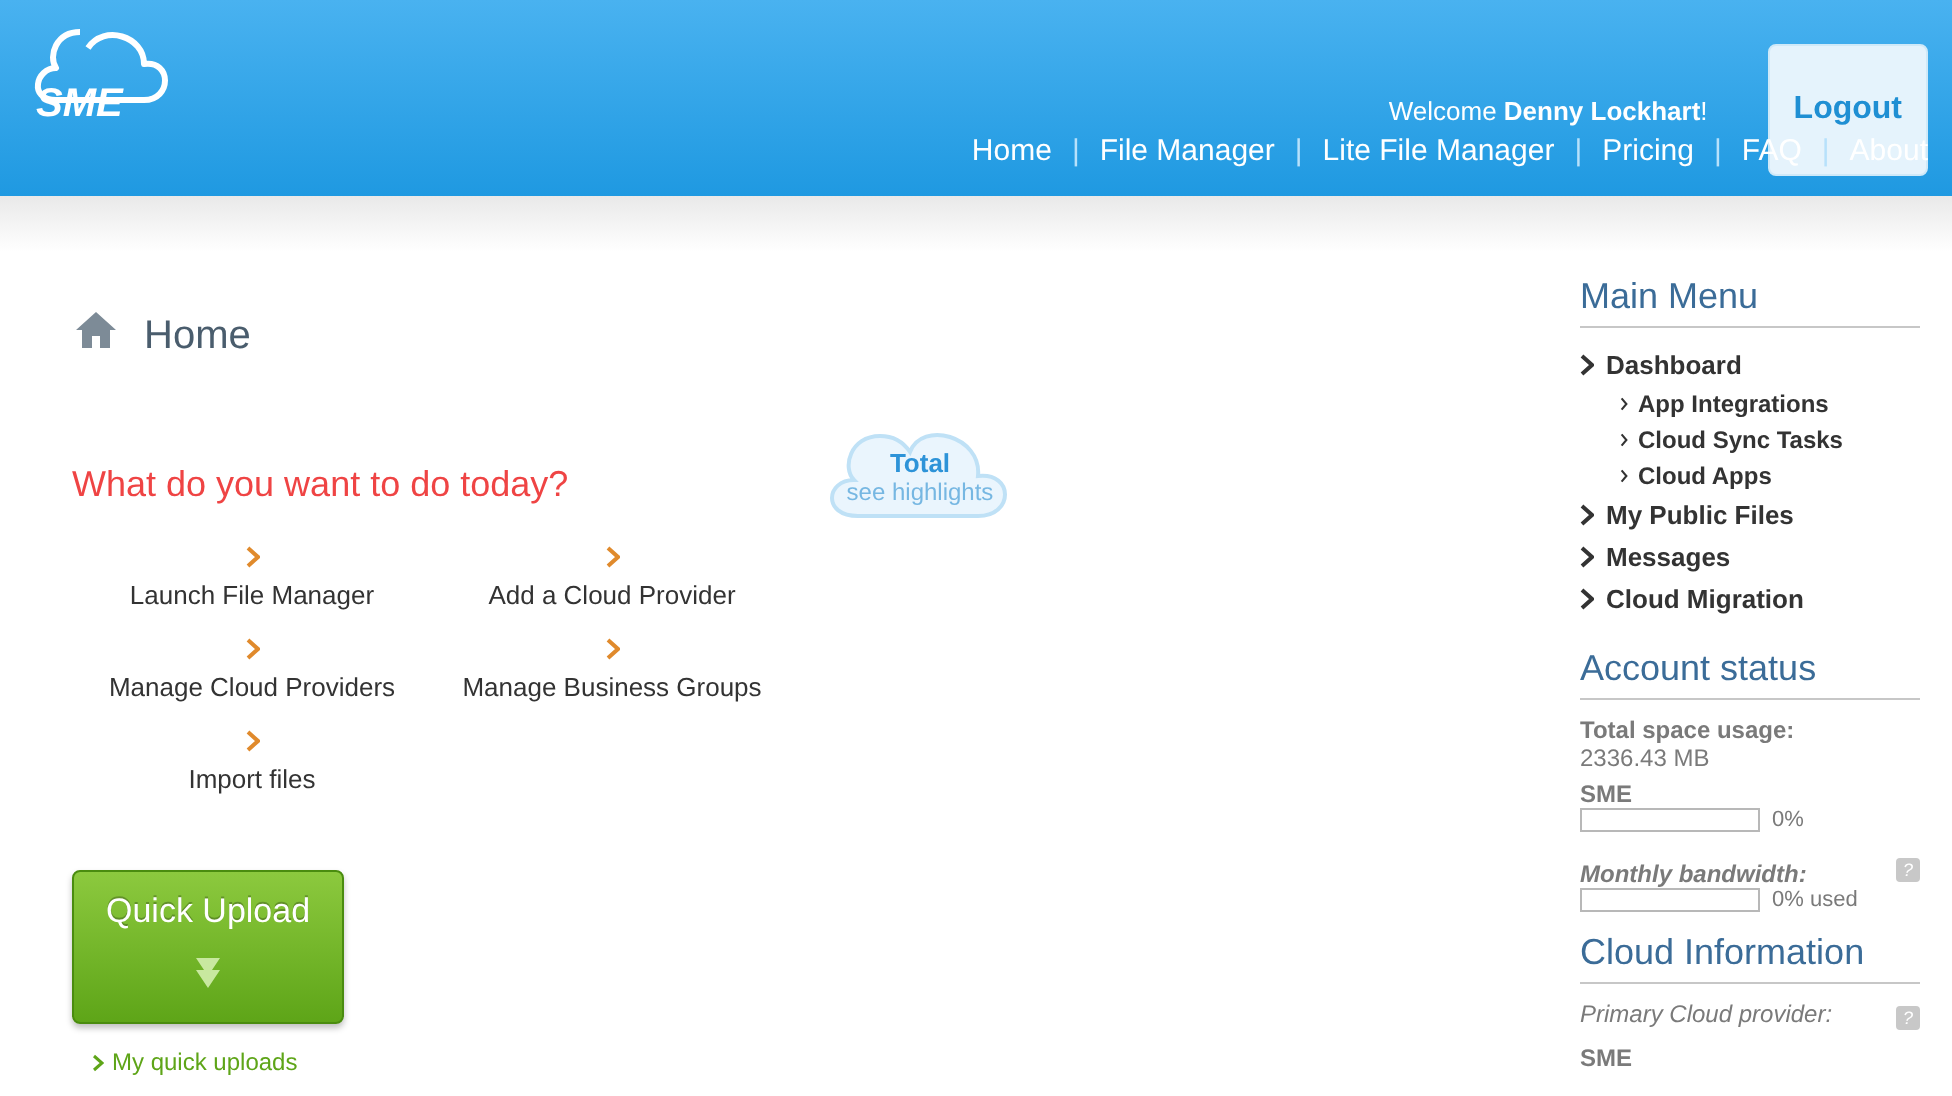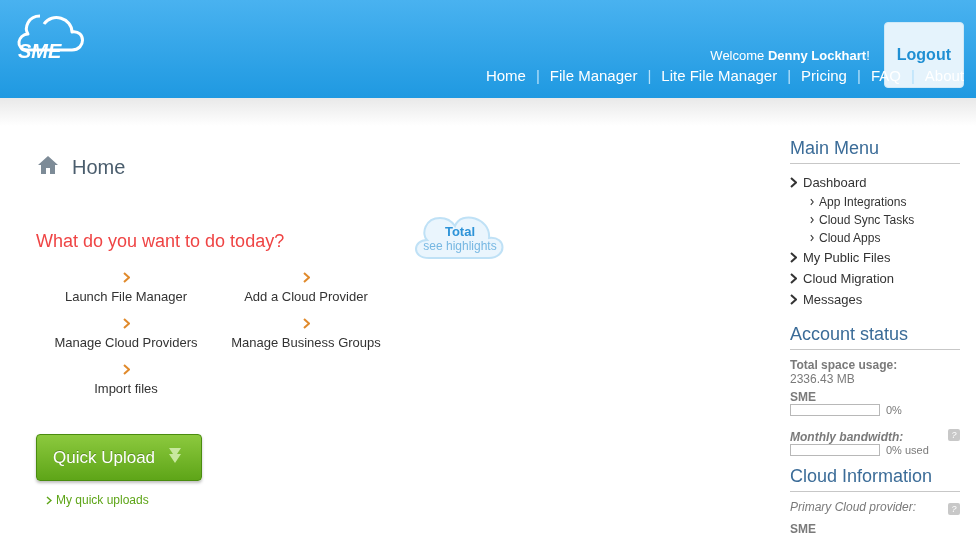--- a/index.html
+++ b/index.html
@@ -2,21 +2,21 @@
 <html><head>
 <meta charset="utf-8">
 <style>
   * { box-sizing: border-box; margin: 0; padding: 0; }
   body { font-family: Arial, Helvetica, sans-serif; font-size: 13px; color: #333; background: #fff; }
 
   
   .header { background: linear-gradient(#49b2f0, #1f99e1); height: 98px; position: relative; }
   .header-inner { height: 100%; position: relative; padding: 0 12px; }
   .logo { position: absolute; left: 10px; top: 6px; width: 85px; height: 60px; }
-  .welcome-bar { position: absolute; top: 22px; right: 12px; color: #fff; display: flex; align-items: center; gap: 14px; }
+  .welcome-bar { position: absolute; top: 22px; right: 12px; color: #fff; display: flex; align-items: center; gap: 30px; }
   .logout-btn { background: #e5f3fc; color: #1f8fd3; font-weight: bold; border: 1px solid #cfe9f8; border-radius: 4px; padding: 23px 12px; cursor: pointer; font-size: 16px; }
   .top-nav { position: absolute; bottom: 14px; right: 12px; display: flex; align-items: center; color: #fff; font-size: 15px; }
   .top-nav a { color: #fff; text-decoration: none; }
   .nav-sep { color: #b7e1fb; margin: 0 10px; }
   .header-shadow { height: 28px; background: linear-gradient(#e9e9e9, #ffffff); }
 
   .wrap { display: flex; max-width: 960px; margin: 0 auto; padding: 6px 8px 0 28px; }
   .left { flex: 1; padding-right: 20px; }
   .right { width: 170px; }
 
@@ -29,25 +29,25 @@
   .question { color: #ef4444; font-size: 18px; margin-bottom: 20px; margin-top: 18px; }
 
   .task-grid { display: flex; gap: 0; }
   .task-col { width: 180px; }
   .task-link { display: flex; align-items: center; gap: 6px; margin-bottom: 14px; cursor: pointer; flex-direction: column; }
   .task-link span.txt { color: #333; font-size: 13px; }
 
   .chev { display: inline-block; }
   .chev svg { display: block; }
 
-  .quick-upload { display: inline-flex; align-items: center; gap: 10px; margin-top: 24px; background: linear-gradient(#8cc93e, #5ea518); color: #fff; border: 1px solid #4a8c0f; border-radius: 4px; padding: 10px 16px; font-size: 17px; cursor: pointer; box-shadow: 0 2px 3px rgba(0,0,0,0.25); text-shadow: 0 -1px 0 rgba(0,0,0,0.25); }
+  .quick-upload { display: inline-flex; align-items: center; gap: 10px; margin-top: 24px; background: linear-gradient(#8cc93e, #5ea518); color: #fff; border: 1px solid #4a8c0f; border-radius: 4px; padding: 10px 16px; font-size: 17px; cursor: pointer; box-shadow: 0 2px 3px rgba(0,0,0,0.25); text-shadow: 0 -1px 0 rgba(0,0,0,0.25); flex-direction: column; }
   .my-uploads { display: flex; align-items: center; gap: 4px; margin: 12px 0 0 10px; color: #5ea518; font-size: 12px; cursor: pointer; }
 
   .side-heading { color: #3b6c98; font-size: 18px; border-bottom: 1px solid #c7c7c7; padding-bottom: 4px; margin-top: 6px; margin-bottom: 8px; }
-  .side-list { list-style: none; margin-bottom: 14px; }
+  .side-list { list-style: none; margin-bottom: 14px; font-weight: bold; }
   .side-item { display: flex; align-items: center; gap: 6px; padding: 3px 0; cursor: pointer; color: #333; }
   .side-sub { list-style: none; padding-left: 20px; }
   .side-sub li { display: flex; gap: 5px; padding: 2px 0; cursor: pointer; font-size: 12px; color: #333; }
   .mini-chev svg { width: 4px; height: 8px; }
 
   .meta-label { color: #7a7a7a; font-weight: bold; font-size: 12px; margin-top: 4px; }
   .meta-val { color: #7a7a7a; font-size: 12px; margin-bottom: 4px; }
   .bar-row { display: flex; align-items: center; gap: 6px; margin-bottom: 10px; }
   .bar { width: 90px; height: 12px; border: 1px solid #b8b8b8; background: #fff; }
   .pct { color: #7a7a7a; font-size: 11px; }
@@ -218,29 +218,29 @@
             </svg>
           </span>
         <span>My Public Files</span>
       </li>
       <li class="side-item">
         <span class="chev">
             <svg width="7" height="11">
               <path d="M1 1 L6 5.5 L1 10" fill="none" stroke="#333" stroke-width="2"></path>
             </svg>
           </span>
+        <span>Messages</span>
+      </li>
+      <li class="side-item">
+        <span class="chev">
+            <svg width="7" height="11">
+              <path d="M1 1 L6 5.5 L1 10" fill="none" stroke="#333" stroke-width="2"></path>
+            </svg>
+          </span>
         <span>Cloud Migration</span>
-      </li>
-      <li class="side-item">
-        <span class="chev">
-            <svg width="7" height="11">
-              <path d="M1 1 L6 5.5 L1 10" fill="none" stroke="#333" stroke-width="2"></path>
-            </svg>
-          </span>
-        <span>Messages</span>
       </li>
     </ul>
 
     <div class="side-heading">Account status</div>
     <div class="meta-label">Total space usage:</div>
     <div class="meta-val">2336.43 MB</div>
     <div class="meta-label">SME</div>
     <div class="bar-row">
       <div class="bar"></div>
       <span class="pct">0%</span>

